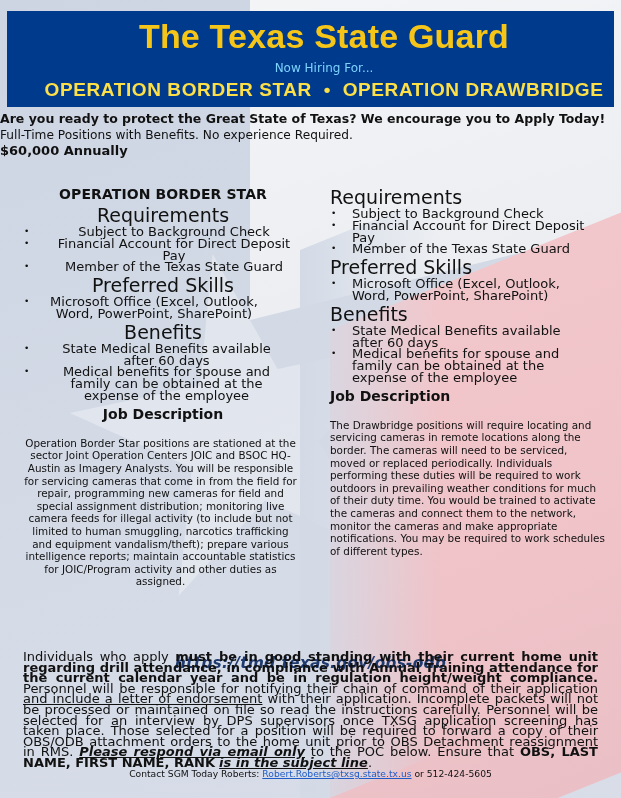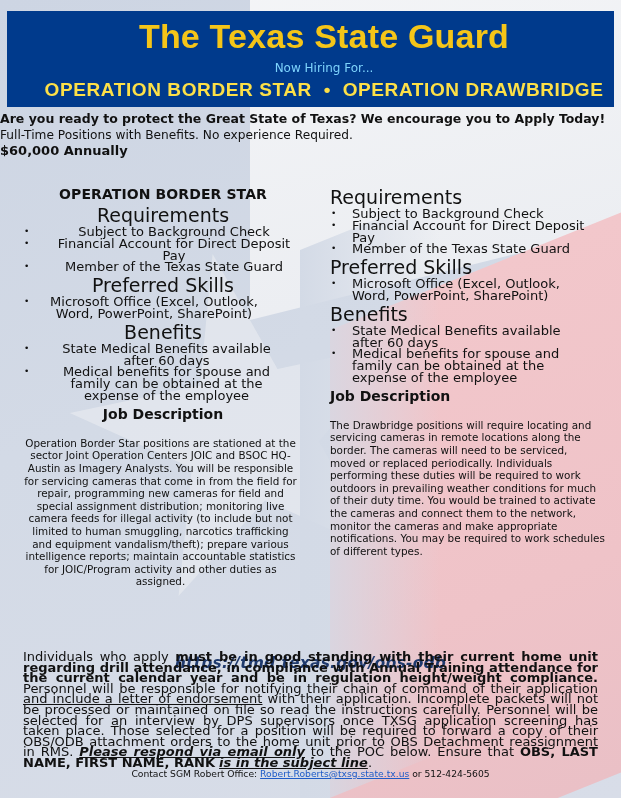--- a/index.html
+++ b/index.html
@@ -133,15 +133,15 @@
       <li>Medical benefits for spouse and family can be obtained at the expense of the employee</li>
     </ul>
     <div class="jd-head">Job Description</div>
     <div class="jd-text">The Drawbridge positions will require locating and servicing cameras in remote locations along the border. The cameras will need to be serviced, moved or replaced periodically. Individuals performing these duties will be required to work outdoors in prevailing weather conditions for much of their duty time. You would be trained to activate the cameras and connect them to the network, monitor the cameras and make appropriate notifications. You may be required to work schedules of different types.</div>
   </div>
 
   <div class="url">https://tmd.texas.gov/obs-odb</div>
 
   <div class="fine"><span>Individuals who apply </span><b>must be in good standing with their current home unit regarding drill attendance, in compliance with Annual Training attendance for the current calendar year and be in regulation height/weight compliance.</b><span>  Personnel will be responsible for notifying their chain of command of their application </span><u>and include a letter of endorsement</u><span> with their application. Incomplete packets will not be processed or maintained on file so read the instructions carefully.  Personnel will be selected for an interview by DPS supervisors once TXSG application screening has taken place. Those selected for a position will be required to forward a copy of their OBS/ODB attachment orders to the home unit prior to OBS Detachment reassignment in RMS. </span><span class="bi">Please respond via email only</span><span> to the POC below.  Ensure that </span><b>OBS, LAST NAME, FIRST NAME, RANK</b><span> </span><span class="bi">is in the subject line</span><span>.</span></div>
 
-  <div class="contact"><span>Contact SGM Robert Office: </span><a>Robert.Roberts@txsg.state.tx.us</a><span> or </span><span>512-424-5605</span></div>
+  <div class="contact"><span>Contact SGM Today Roberts: </span><a>Robert.Roberts@txsg.state.tx.us</a><span> or </span><span>512-424-5605</span></div>
 
 </div>
 
 </body></html>

